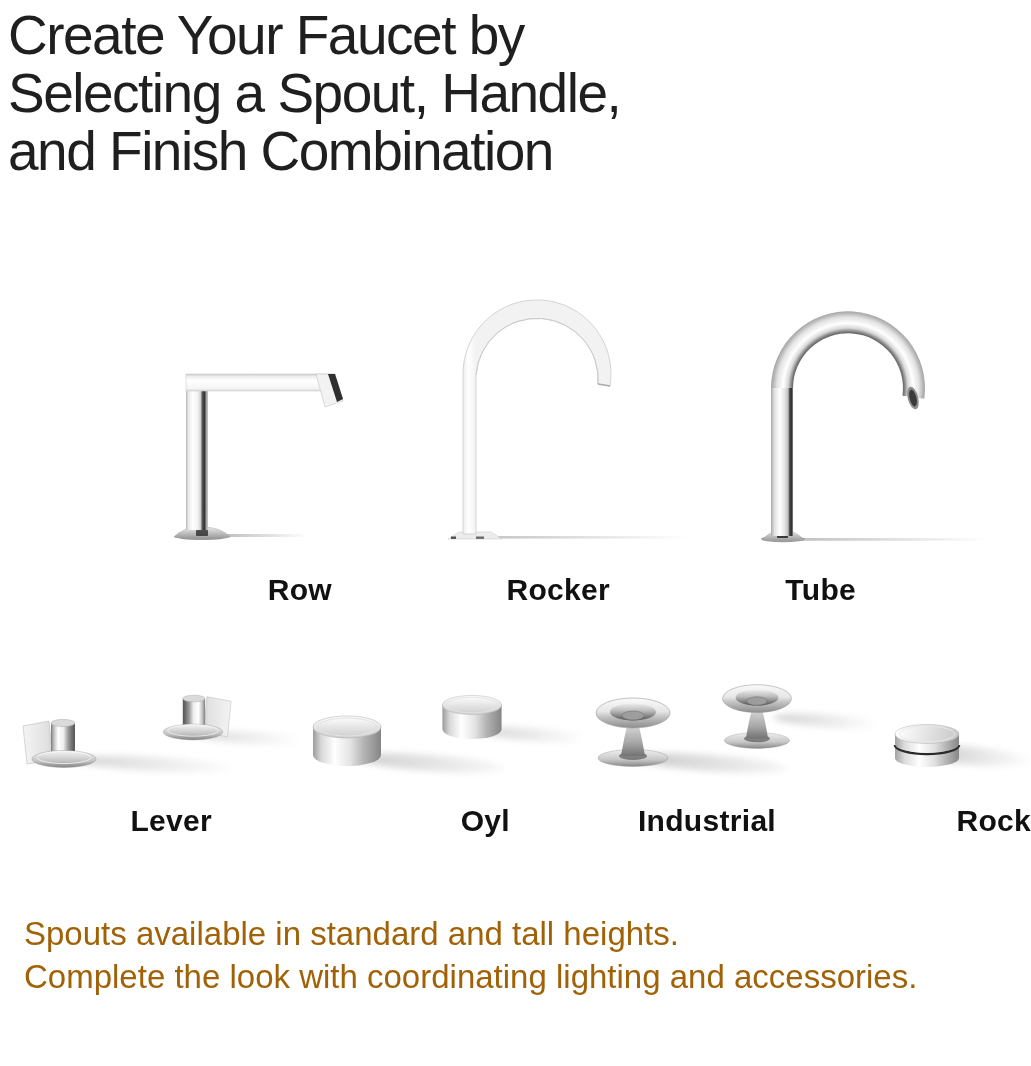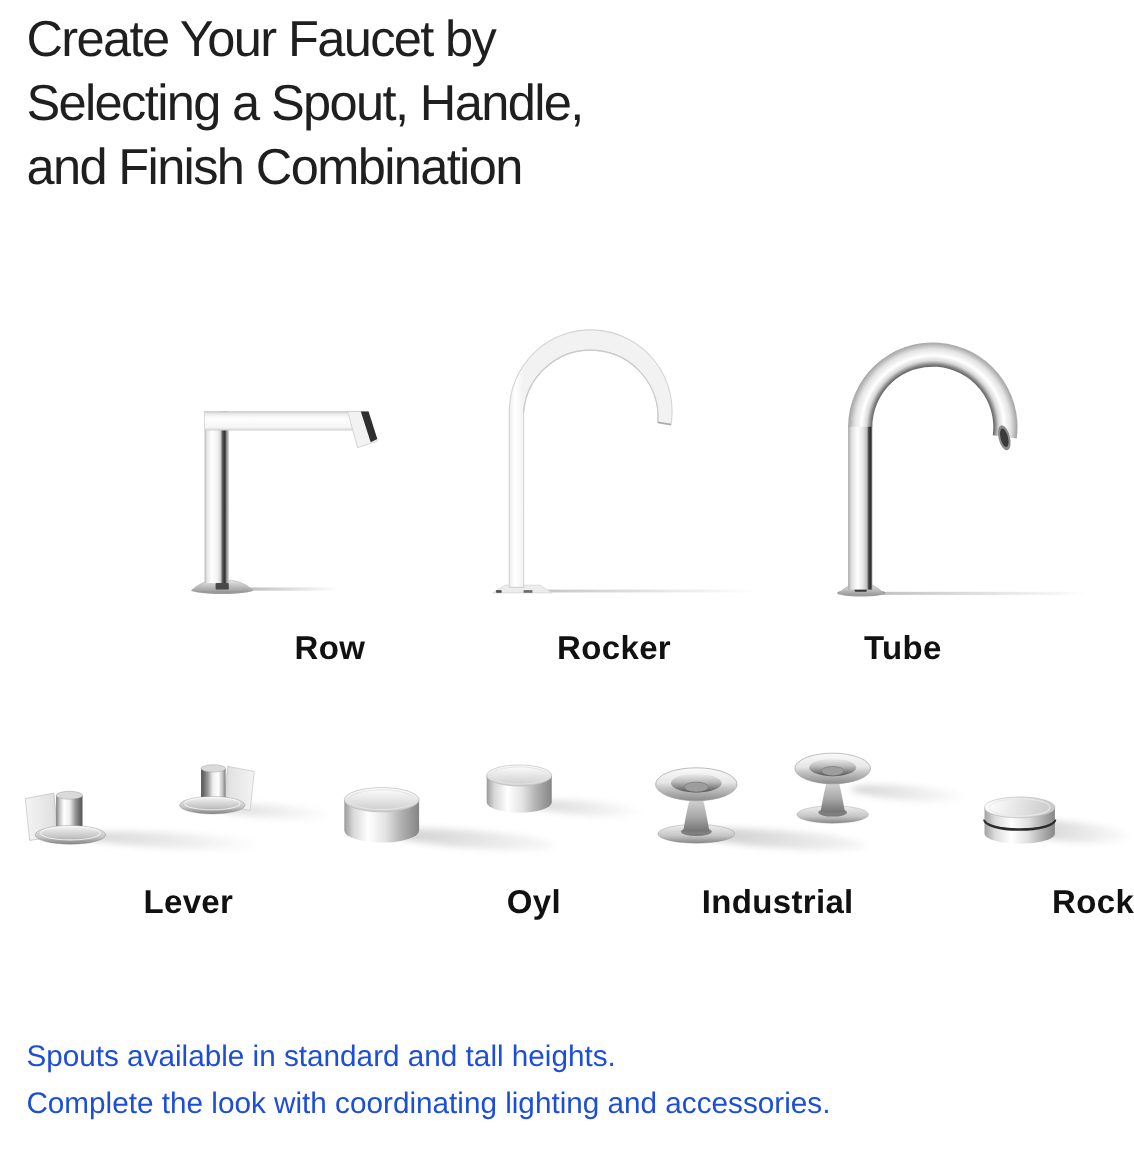--- a/index.html
+++ b/index.html
@@ -1,32 +1,32 @@
 <!DOCTYPE html>
 <html><head>
 <meta charset="utf-8">
 <style>
   html,body{margin:0;padding:0;background:#ffffff;}
   .canvas{
     position:relative;width:1031px;height:1066px;background:#ffffff;
     font-family:"Liberation Sans",sans-serif;color:#1d1d1d;overflow:hidden;
   }
   .title{
-    position:absolute;left:24px;top:6px;margin:0;
-    font-size:46px;line-height:58px;font-weight:300;letter-spacing:-1.5px;
+    position:absolute;left:8px;top:6px;margin:0;
+    font-size:55px;line-height:58px;font-weight:300;letter-spacing:-1.5px;
     color:#1f1f1f;white-space:nowrap;
   }
   .product-img{position:absolute;}
   .product-label{
     position:absolute;width:220px;text-align:right;
     font-size:30px;font-weight:700;letter-spacing:.3px;color:#111111;
   }
   .footer{
-    position:absolute;left:24px;top:939px;margin:0;
-    font-size:27px;line-height:43px;font-weight:400;color:#1d4ed8;white-space:nowrap;
+    position:absolute;left:24px;top:912px;margin:0;
+    font-size:33px;line-height:43px;font-weight:400;color:#a16207;white-space:nowrap;
   }
 </style>
 </head>
 <body>
 
 <div class="canvas">
 
   <h1 class="title">
     <div>Create Your Faucet by</div>
     <div>Selecting a Spout, Handle,</div>

